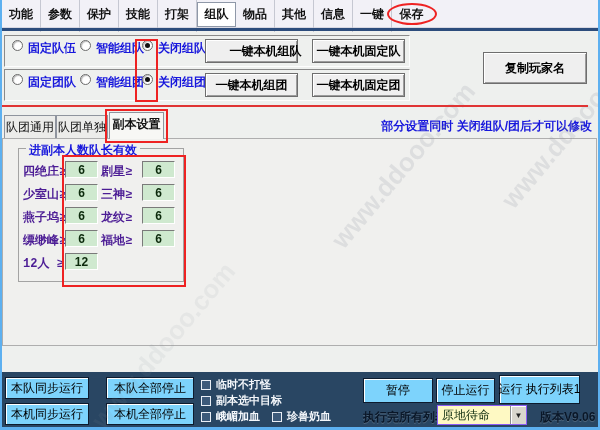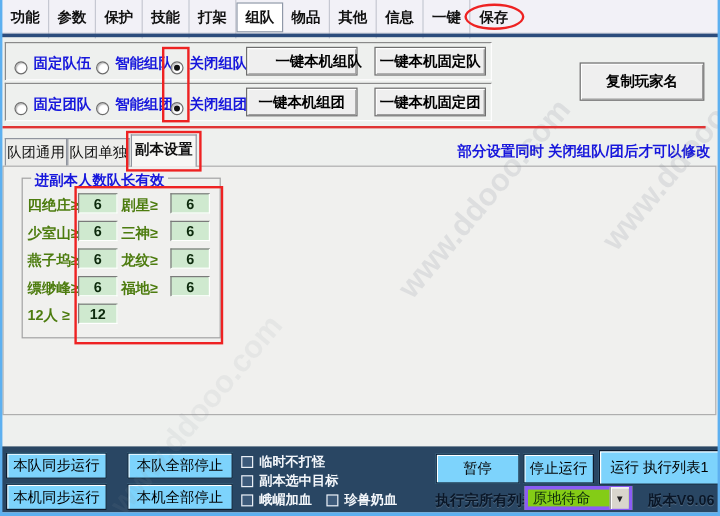--- a/index.html
+++ b/index.html
@@ -14,21 +14,21 @@
   #tabbar { position:absolute; left:0; top:0; width:600px; height:28px; background:#f2f1f7; border-bottom:1px solid #d8d8e2; }
   .ttab { position:absolute; top:0; width:39px; height:32px; line-height:28px; text-align:center;
           font-size:12px; font-weight:bold; color:#111; border-right:1px solid #c6c8d2; cursor:default; }
   .ttab.active { background:#ffffff; border:1px solid #8f98a8; top:2px; height:25px; line-height:23px; }
   #tabsep { position:absolute; left:0; top:28px; width:600px; height:3px; background:#2c4c7c; }
 
   
   .srow { position:absolute; left:4px; width:406px; height:32px;
           border:1px solid; border-color:#8a8a8a #fdfdfd #fdfdfd #8a8a8a; }
 
-  .radio-group { position:absolute; display:flex; align-items:flex-end; gap:5px; height:22px; white-space:nowrap; }
+  .radio-group { position:absolute; display:flex; align-items:flex-start; gap:5px; height:22px; white-space:nowrap; }
   .rdo { width:11px; height:11px; border-radius:50%; background:#fff; border:1px solid #6c6c6c;
          box-shadow: inset 1px 1px 1px #bdbdbd; position:relative; flex:0 0 auto; }
   .rdo.sel:after { content:""; position:absolute; left:2px; top:2px; width:5px; height:5px; border-radius:50%; background:#111; }
   .rlabel { font-size:12px; font-weight:bold; color:#1717dc; }
 
   .btn { position:absolute; display:flex; align-items:center; justify-content:center;
          background:#efefef; border:1px solid #6e6e6e; font-size:12px; font-weight:bold; color:#000;
          box-shadow: inset 1px 1px 0 #ffffff, inset -1px -1px 0 #9c9c9c; cursor:default; white-space:nowrap; }
 
   
@@ -41,38 +41,38 @@
   .stab.active { background:#f7f7f5; height:27px; z-index:5; font-weight:bold; }
   #note { position:absolute; left:360px; top:118px; width:232px; text-align:right;
           font-size:12px; font-weight:bold; color:#1717dc; white-space:nowrap; }
 
   #tabpage { position:absolute; left:2px; top:138px; width:595px; height:208px;
              background:#f0f0ee; border:1px solid #aeaeae; }
 
   #gbox { position:absolute; left:18px; top:148px; width:166px; height:134px; border:1px solid #a3a3a3; }
   #gtitle { position:absolute; left:26px; top:142px; background:#f0f0ee; padding:0 3px;
             font-size:12px; font-weight:bold; color:#1717dc; white-space:nowrap; }
-  .gl { position:absolute; font-size:12px; font-weight:bold; color:#4d7c0f; white-space:nowrap; }
+  .gl { position:absolute; font-size:12px; font-weight:bold; color:#4c1d95; white-space:nowrap;font-family:Liberation Mono, monospace; }
   .gin { position:absolute; width:33px; height:17px; background:#cfe9cf; color:#0c2a0c;
          border:1px solid; border-color:#7a7a7a #ffffff #ffffff #7a7a7a; text-align:center;
          font-size:12px; font-weight:bold; font-family:"Liberation Sans","DejaVu Sans",sans-serif; }
 
   
   #botbar { position:absolute; left:0; top:372px; width:600px; height:55px; background:#294663; }
   .bbtn { position:absolute; display:flex; align-items:center; justify-content:center;
           background:#7dd3fc; border:1px solid #0d1b2e; box-shadow: inset 1px 1px 0 #fff;
           font-size:12px; font-weight:normal; color:#000; white-space:nowrap; cursor:default; }
   .cbgrp { position:absolute; display:flex; align-items:center; gap:5px; white-space:nowrap; }
   .cbx { width:10px; height:10px; background:#3d5a7a; border:1px solid #e9eef5; flex:0 0 auto; }
   .cblabel { font-size:11px; font-weight:bold; color:#f3f6fa; }
   .navlabel { position:absolute; font-size:12px; font-weight:bold; color:#0a1728;
               text-shadow:0 1px 0 rgba(255,255,255,0.18); white-space:nowrap; }
 
-  #dropdown { position:absolute; left:437px; top:405px; width:90px; height:20px; background:#84cc16;
-              border:3px solid #8b5cf6; display:flex; align-items:center; }
+  #dropdown { position:absolute; left:437px; top:405px; width:90px; height:20px; background:#fef9c3;
+              border:1px solid #8b5cf6; display:flex; align-items:center; }
   #ddvalue { flex:1; font-size:12px; color:#0c2a0c; padding-left:4px; white-space:nowrap; overflow:hidden; }
   #ddarrow { width:16px; height:18px; background:#d9d6cd; border-left:1px solid #8a8a8a;
              display:flex; align-items:center; justify-content:center; font-size:8px; color:#222;
              box-shadow: inset 1px 1px 0 #fff; }
 
   .wm { position:absolute; font-size:26px; font-weight:bold; color:rgba(140,145,155,0.18);
         transform:rotate(-50deg); white-space:nowrap; pointer-events:none; z-index:2; }
 </style>
 </head>
 <body>
@@ -192,21 +192,21 @@
     <span class="cbx"></span>
     <span class="cblabel">峨嵋加血</span>
   </div>
   <div class="cbgrp" style="left:272px; top:409px;">
     <span class="cbx"></span>
     <span class="cblabel">珍兽奶血</span>
   </div>
 
   <div class="bbtn" style="left:363px; top:378px; width:70px; height:25px;">暂停</div>
   <div class="bbtn" style="left:436px; top:378px; width:59px; height:25px;">停止运行</div>
-  <div class="bbtn" style="left:499px; top:375px; width:101px; height:29px;">运行 执行列表1</div>
+  <div class="bbtn" style="left:499px; top:375px; width:81px; height:29px;">运行 执行列表1</div>
 
   <div class="navlabel" style="left:363px; top:409px;">执行完所有列表</div>
   <div id="dropdown">
     <span id="ddvalue">原地待命</span>
     <span id="ddarrow">▼</span>
   </div>
   <div class="navlabel" style="left:540px; top:409px;">版本V9.06</div>
 
   <div class="frame" style="left:0; top:0; width:2px; height:430px;"></div>
   <div class="frame" style="left:598px; top:0; width:2px; height:430px;"></div>

